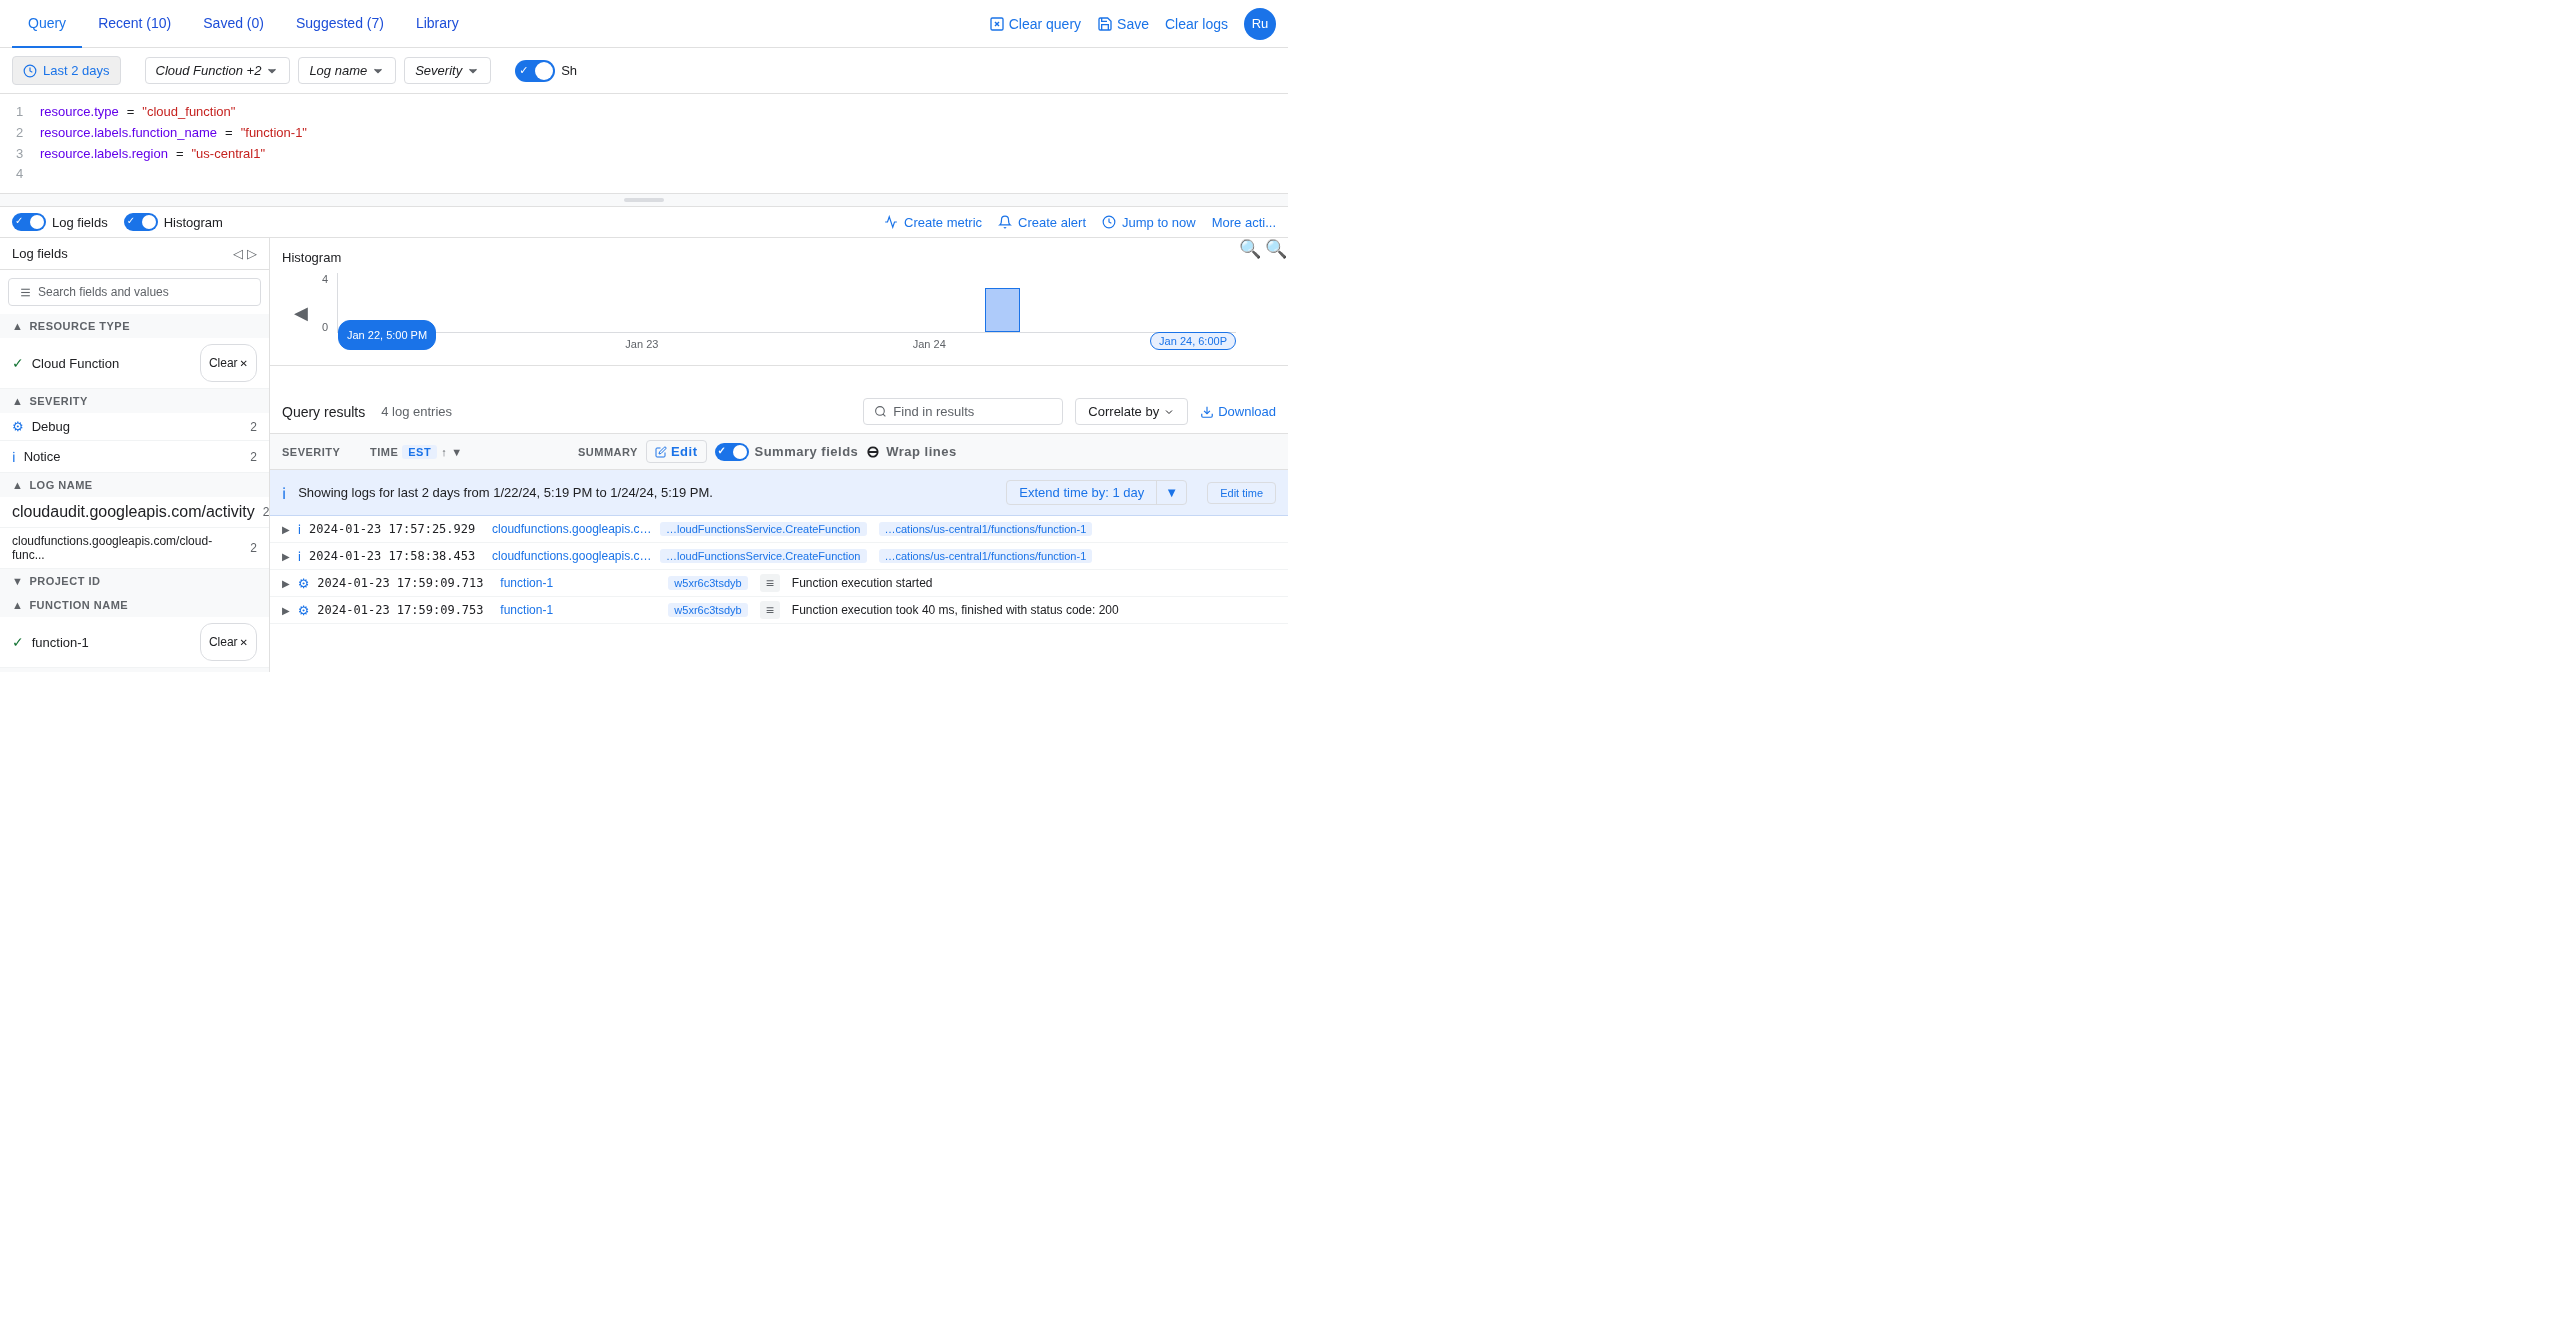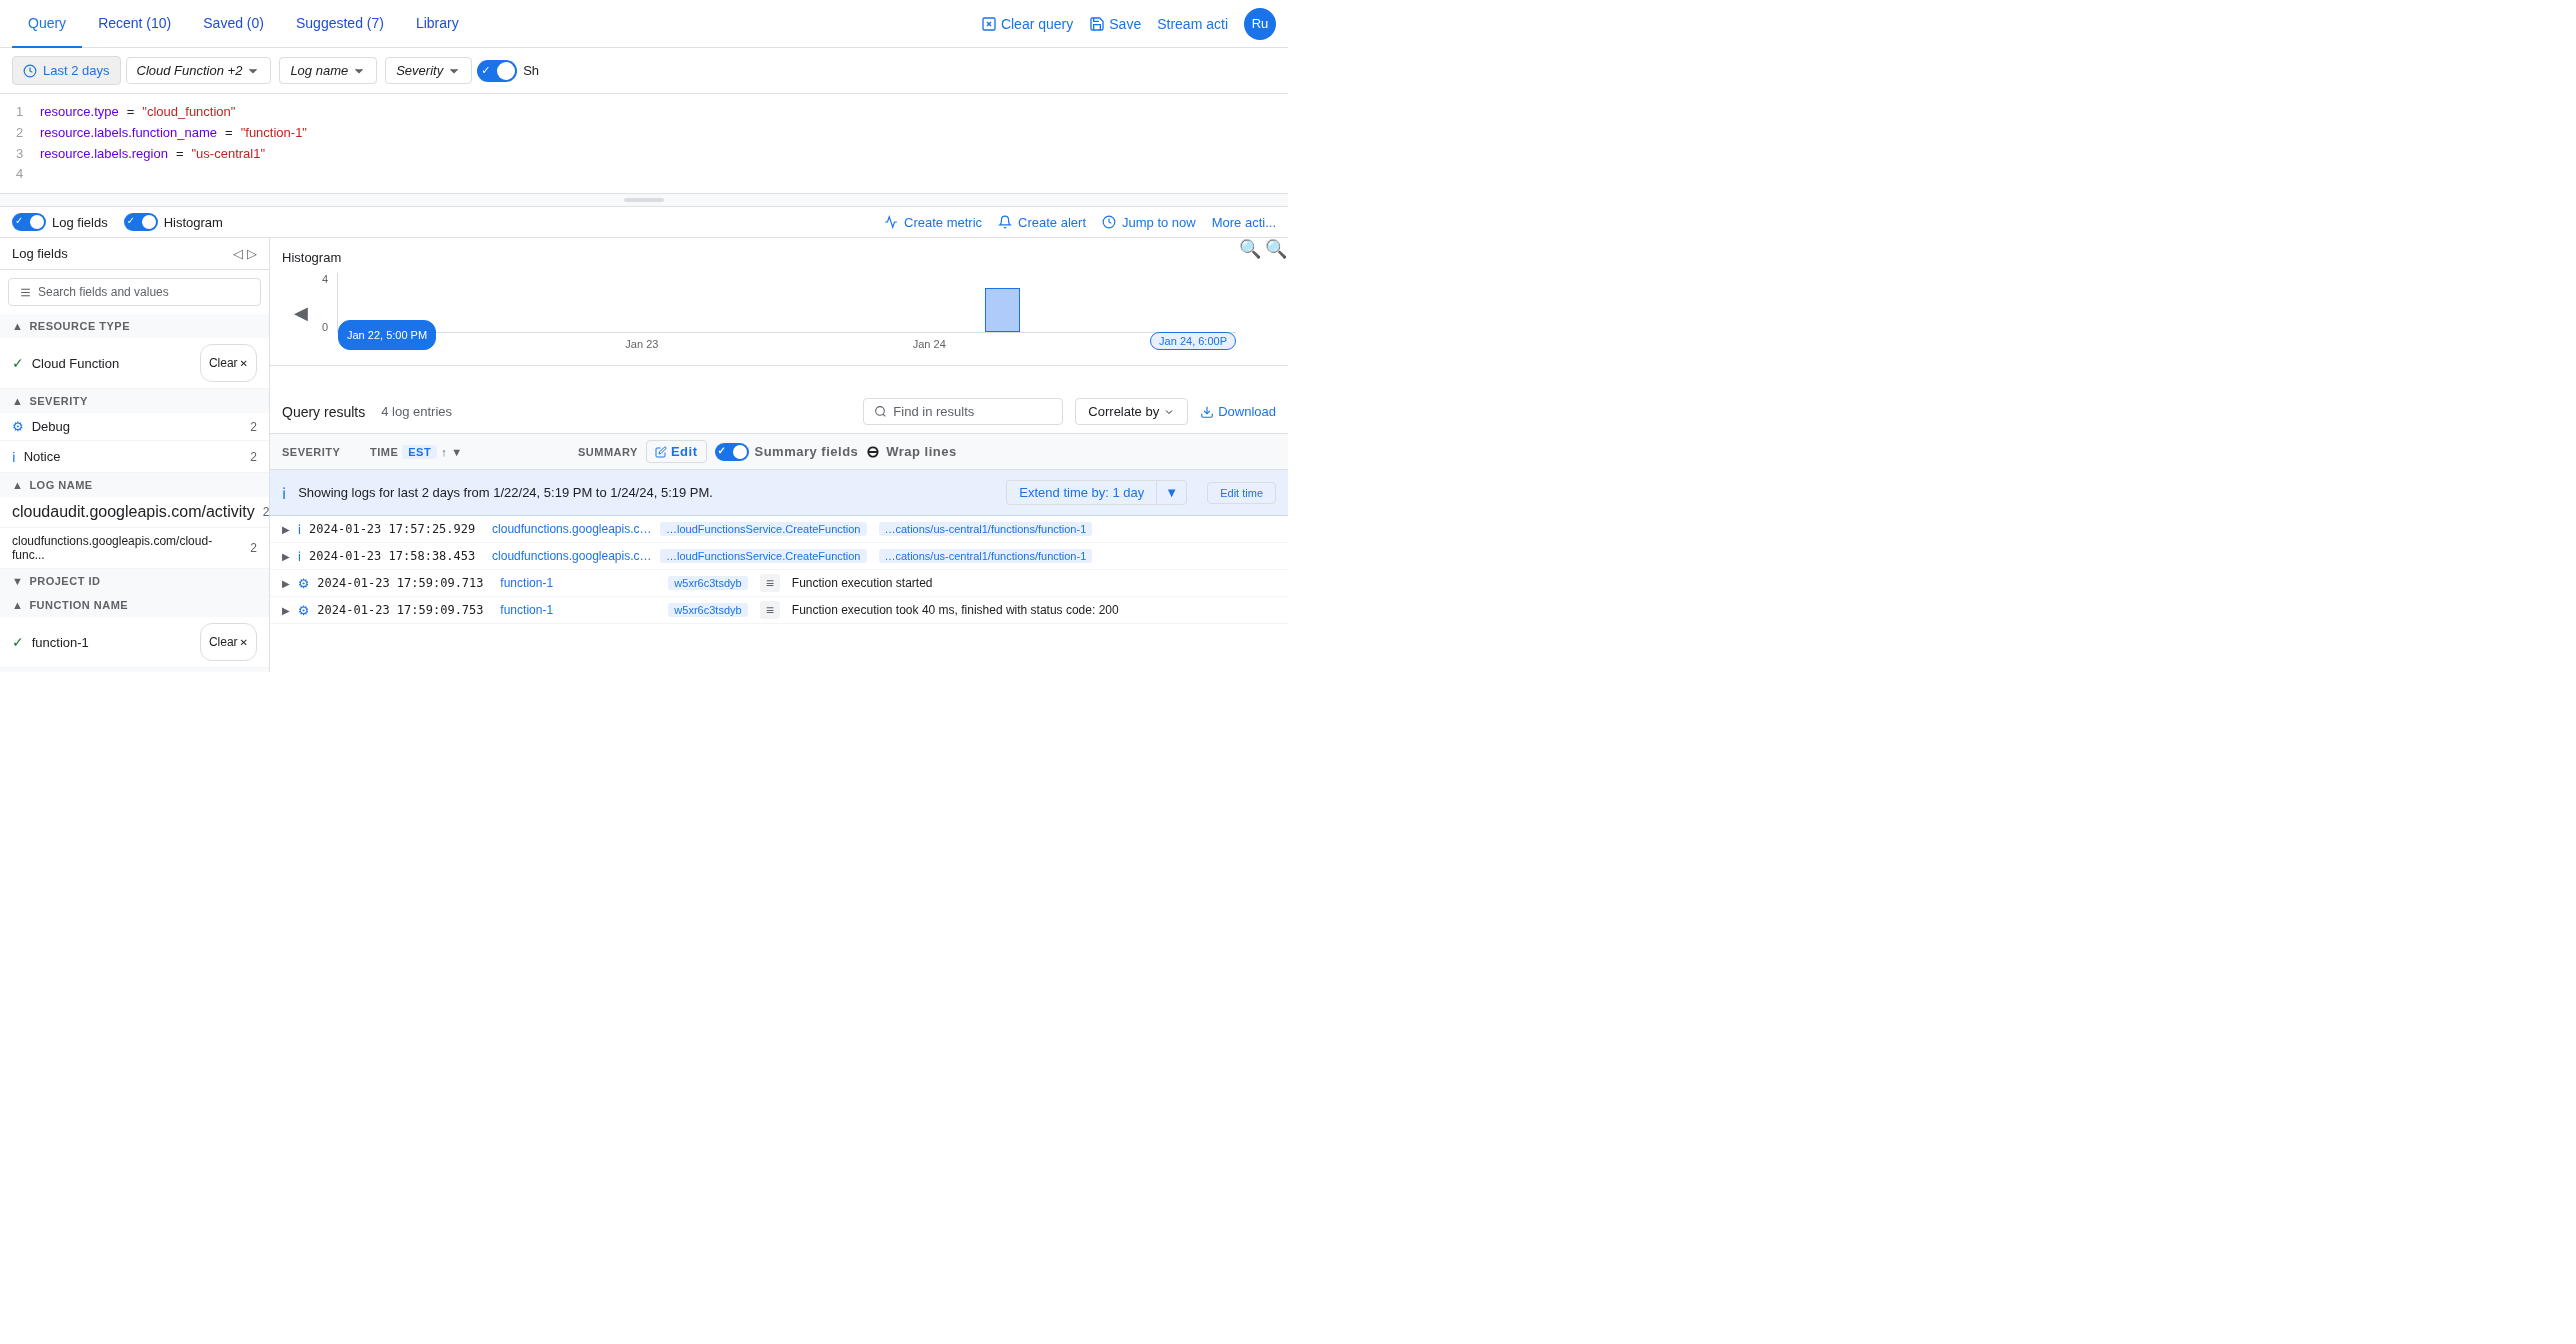--- a/index.html
+++ b/index.html
@@ -16,21 +16,21 @@
       white-space: nowrap;
     }
     .tab.active { color: #1a73e8; border-bottom: 2px solid #1a73e8; font-weight: 500; }
     .top-tabs-right { margin-left: auto; display: flex; align-items: center; gap: 16px; }
     .btn-text { color: #1a73e8; font-size: 14px; cursor: pointer; display: flex; align-items: center; gap: 4px; }
     .btn-text svg { width: 16px; height: 16px; }
     .avatar { width: 32px; height: 32px; border-radius: 50%; background: #1a73e8; display: flex; align-items: center; justify-content: center; color: #fff; font-size: 13px; font-weight: 500; }
 
     
     .search-row {
-      display: flex; align-items: center; padding: 8px 12px; gap: 5px;
+      display: flex; align-items: center; padding: 8px 12px; gap: 24px;
       border-bottom: 1px solid #e0e0e0; background: #fff;
     }
     .time-btn {
       display: flex; align-items: center; gap: 6px; border: 1px solid #dadce0;
       border-radius: 4px; padding: 6px 10px; font-size: 13px; color: #1a73e8; cursor: pointer;
       white-space: nowrap;
     }
     .search-field {
       flex: 1; display: flex; align-items: center; border: 1px solid #dadce0;
       border-radius: 4px; padding: 6px 10px; gap: 8px; color: #5f6368;
@@ -221,21 +221,21 @@
       <span>Clear query</span>
     </span>
     <span class="btn-text">
       <svg viewBox="0 0 24 24" fill="none" stroke="#1a73e8" stroke-width="2">
           <path d="M19 21H5a2 2 0 0 1-2-2V5a2 2 0 0 1 2-2h11l5 5v11a2 2 0 0 1-2 2z"></path>
           <polyline points="17 21 17 13 7 13 7 21"></polyline>
           <polyline points="7 3 7 8 15 8"></polyline>
         </svg>
       <span>Save</span>
     </span>
-    <span class="btn-text">Stream acti</span>
+    <span class="btn-text">Clear logs</span>
     <div class="avatar">Ru</div>
   </div>
 </div>
 
 <div class="search-row">
   <button class="time-btn">
     <svg width="14" height="14" viewBox="0 0 24 24" fill="none" stroke="#1a73e8" stroke-width="2">
         <circle cx="12" cy="12" r="10"></circle>
         <polyline points="12 6 12 12 16 14"></polyline>
       </svg>

